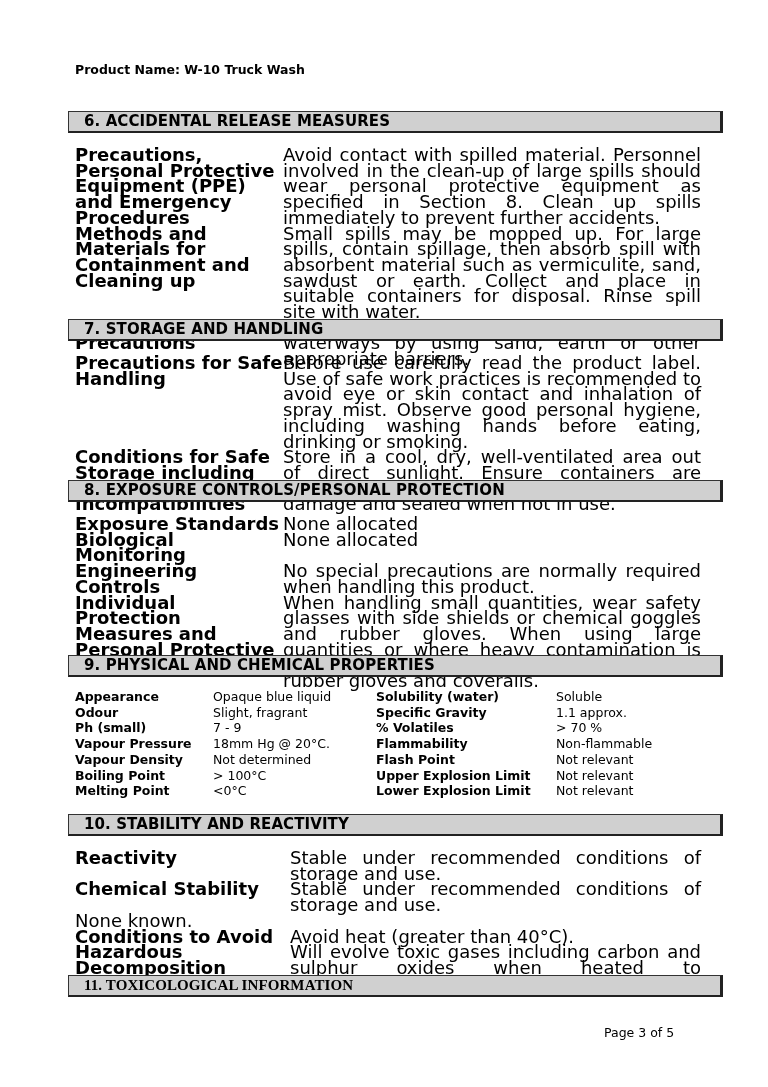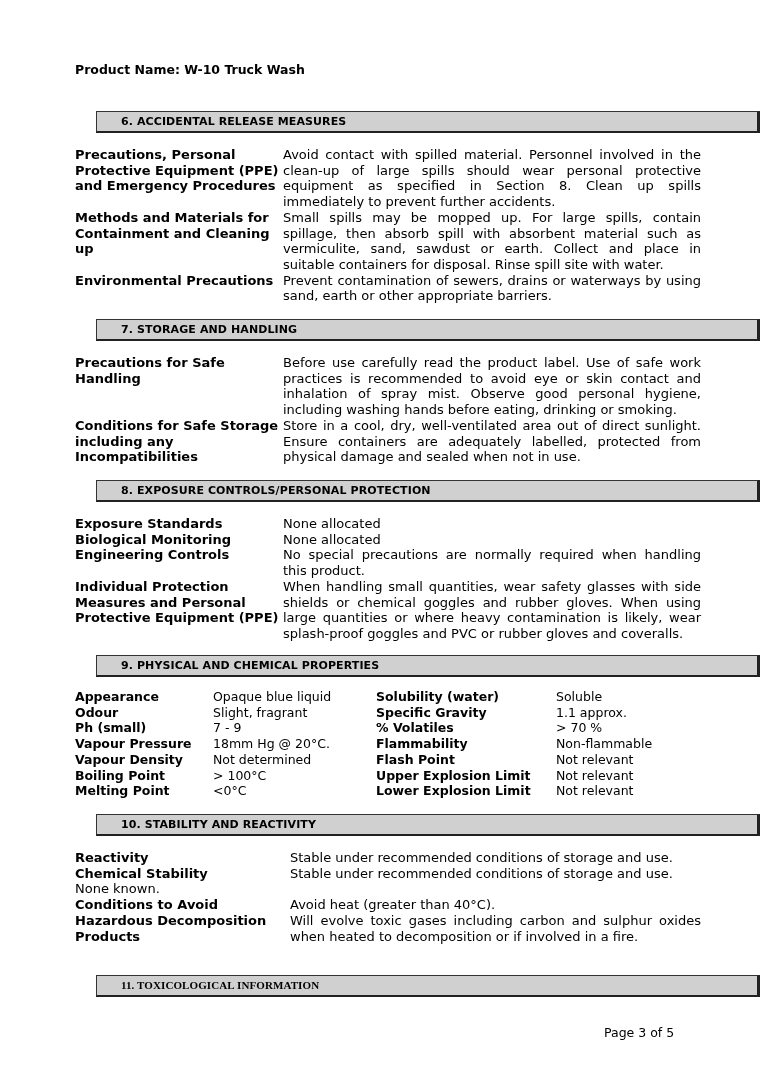--- a/index.html
+++ b/index.html
@@ -9,26 +9,25 @@
     }
     .product-name {
       position: absolute; left: 75px; top: 62px;
       font-size: 12.5px; font-weight: bold;
     }
     .section-header {
       position: absolute; left: 68px; width: 636px; height: 19px;
       background: #d0d0d0;
       border-top: 1px solid #333; border-left: 1px solid #333;
       border-right: 3px solid #222; border-bottom: 2px solid #222;
-      font-size: 11px; font-weight: bold; line-height: 19px;
-      padding-left: 24px; box-sizing: content-box;
+      font-size: 15px; font-weight: bold; line-height: 19px;
+      padding-left: 15px; box-sizing: content-box;
       letter-spacing: 0.1px;
-      margin-left: 28px;
     }
-    .rows { position: absolute; left: 75px; width: 626px; font-size: 13px; line-height: 15.7px; }
+    .rows { position: absolute; left: 75px; width: 626px; font-size: 18px; line-height: 15.7px; }
     .row { display: flex; }
     .row .label { font-weight: bold; flex: 0 0 auto; }
     .row .value { text-align: justify; text-align-last: left; }
     .s6 .label, .s7 .label, .s8 .label { width: 208px; }
     .s6 .value, .s7 .value, .s8 .value { width: 418px; }
     .s10 .label { width: 215px; }
     .s10 .value { width: 411px; }
     .props { position: absolute; left: 75px; top: 689px; font-size: 12.5px; line-height: 15.7px; }
     .props-row { display: flex; }
     .props-row .pl { width: 138px; font-weight: bold; }

